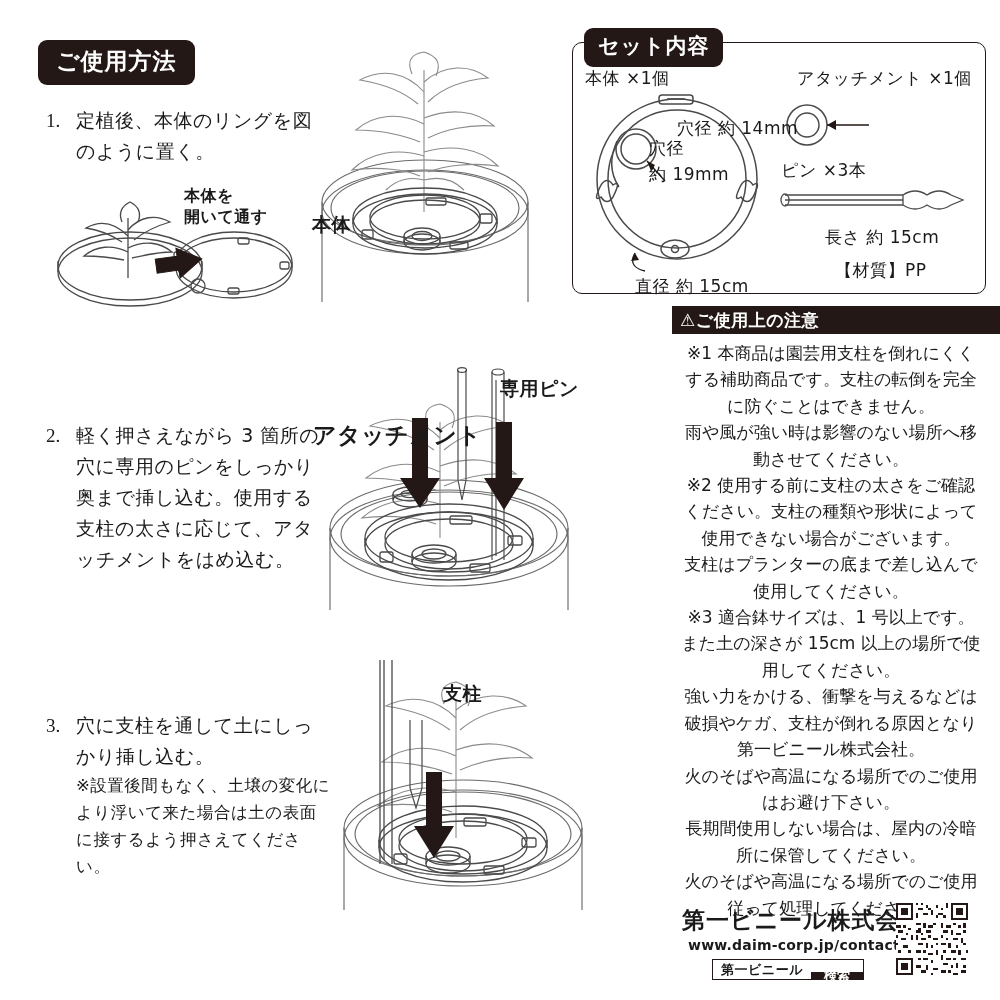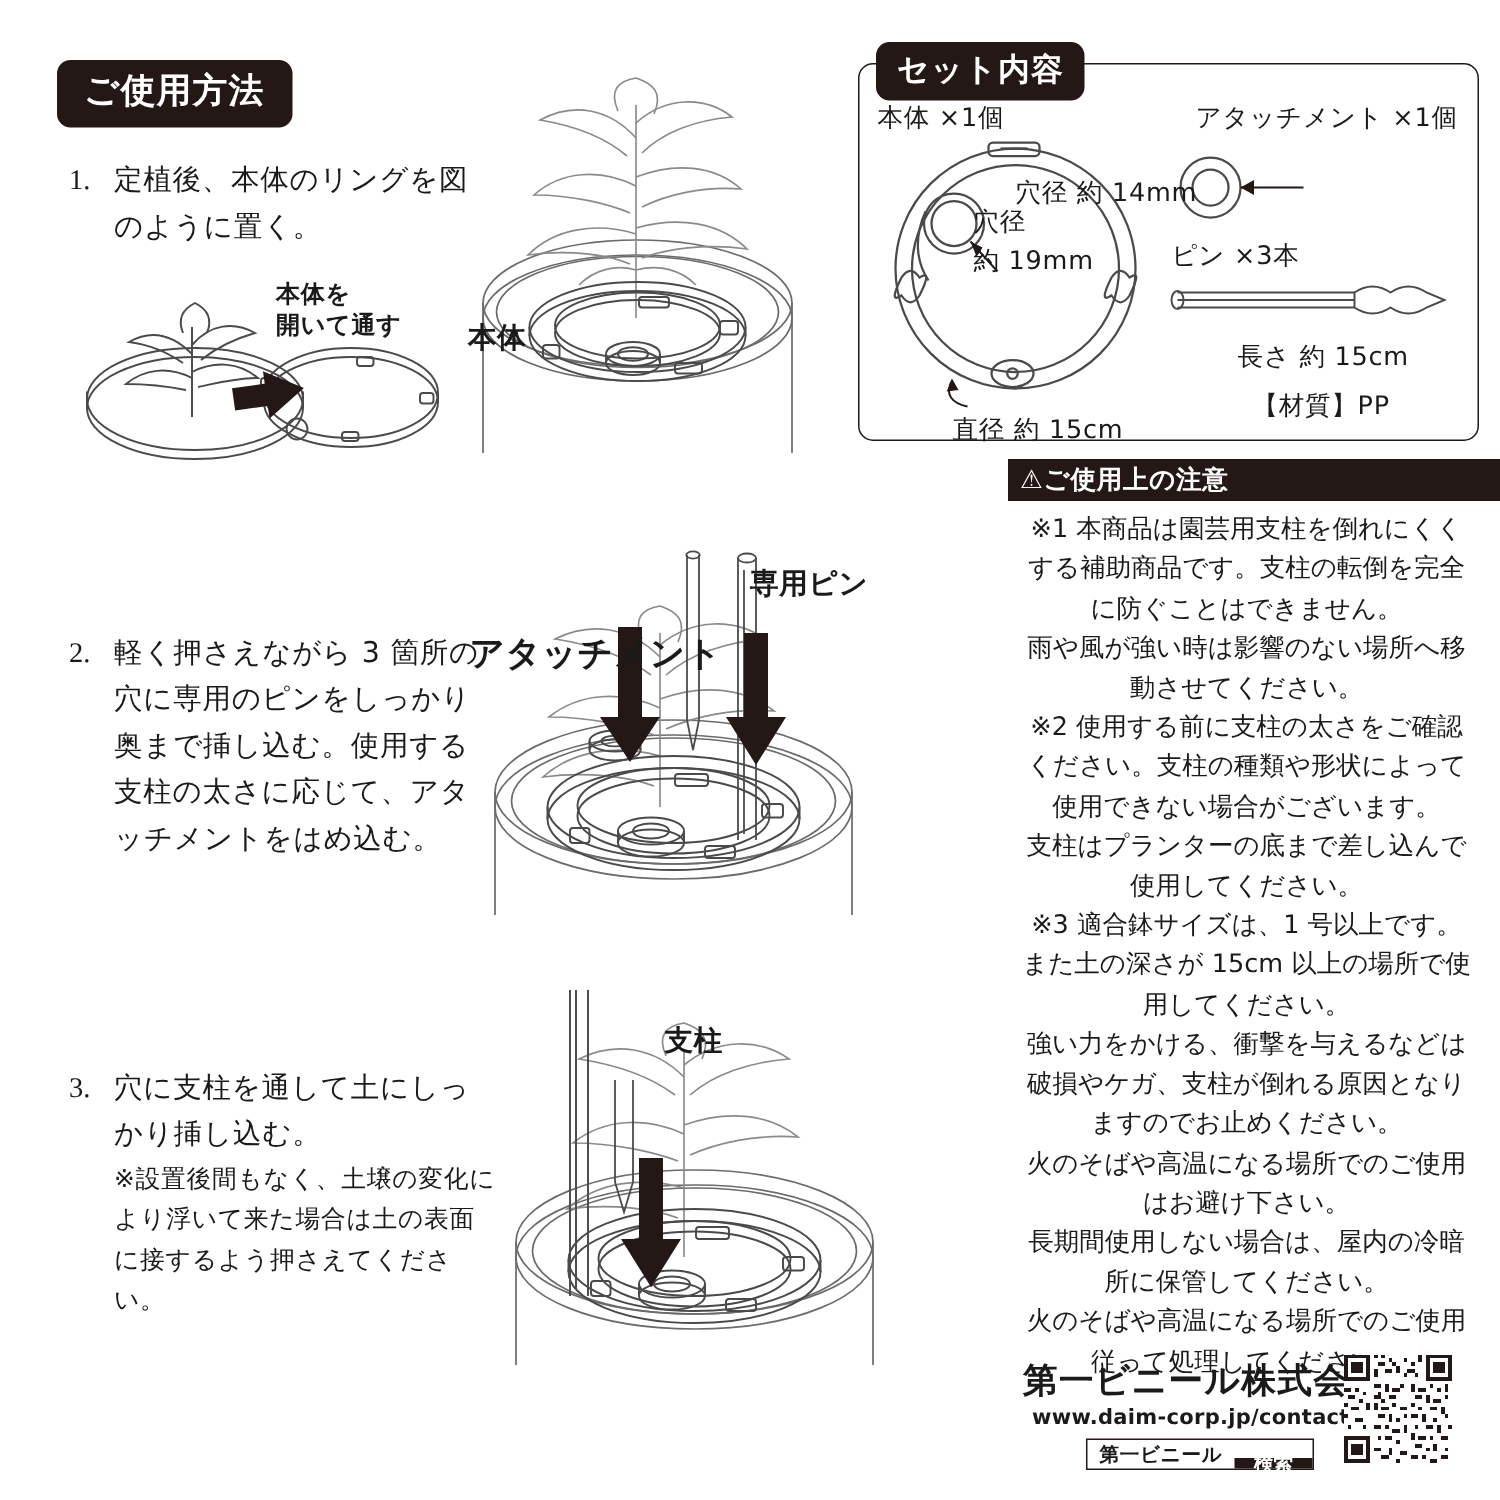--- a/index.html
+++ b/index.html
@@ -91,21 +91,21 @@
   #footer{position:absolute;left:660px;top:905px;width:330px;height:80px;}
   #brand{
     position:absolute;left:22px;top:0px;
     font-size:23px;font-weight:bold;letter-spacing:1px;
   }
   #url{
     position:absolute;left:28px;top:32px;
     font-size:14px;font-weight:bold;letter-spacing:.2px;
   }
   #searchbar{
-    position:absolute;left:64px;top:54px;
+    position:absolute;left:52px;top:54px;
     width:152px;height:21px;
     border:1.4px solid #231815;
     display:flex;align-items:stretch;
     box-sizing:border-box;
   }
   #search-term{
     flex:1;font-size:13px;font-weight:bold;
     display:flex;align-items:center;justify-content:center;
     letter-spacing:.5px;
   }
@@ -438,21 +438,21 @@
       <p>※2 使用する前に支柱の太さをご確認</p>
       <p>ください。支柱の種類や形状によって</p>
       <p>使用できない場合がございます。</p>
       <p>支柱はプランターの底まで差し込んで</p>
       <p>使用してください。</p>
       <p>※3 適合鉢サイズは、1 号以上です。</p>
       <p>また土の深さが 15cm 以上の場所で使</p>
       <p>用してください。</p>
       <p>強い力をかける、衝撃を与えるなどは</p>
       <p>破損やケガ、支柱が倒れる原因となり</p>
-      <p>ますのでお止めください。</p>
+      <p>第一ビニール株式会社。</p>
       <p>火のそばや高温になる場所でのご使用</p>
       <p>はお避け下さい。</p>
       <p>長期間使用しない場合は、屋内の冷暗</p>
       <p>所に保管してください。</p>
       <p>火のそばや高温になる場所でのご使用</p>
       <p>従って処理してください。</p>
     </div>
 
   <div id="footer">
     <div id="brand">第一ビニール株式会社</div>

